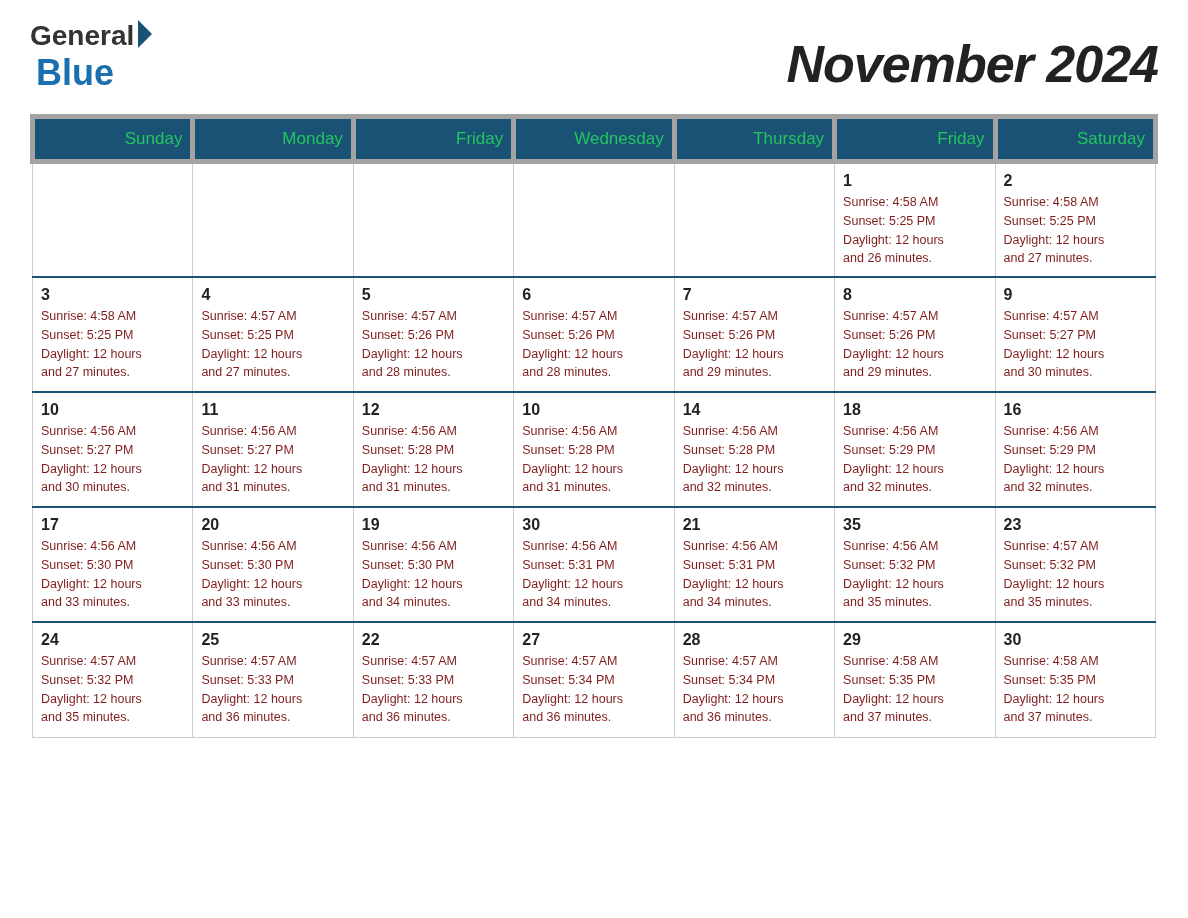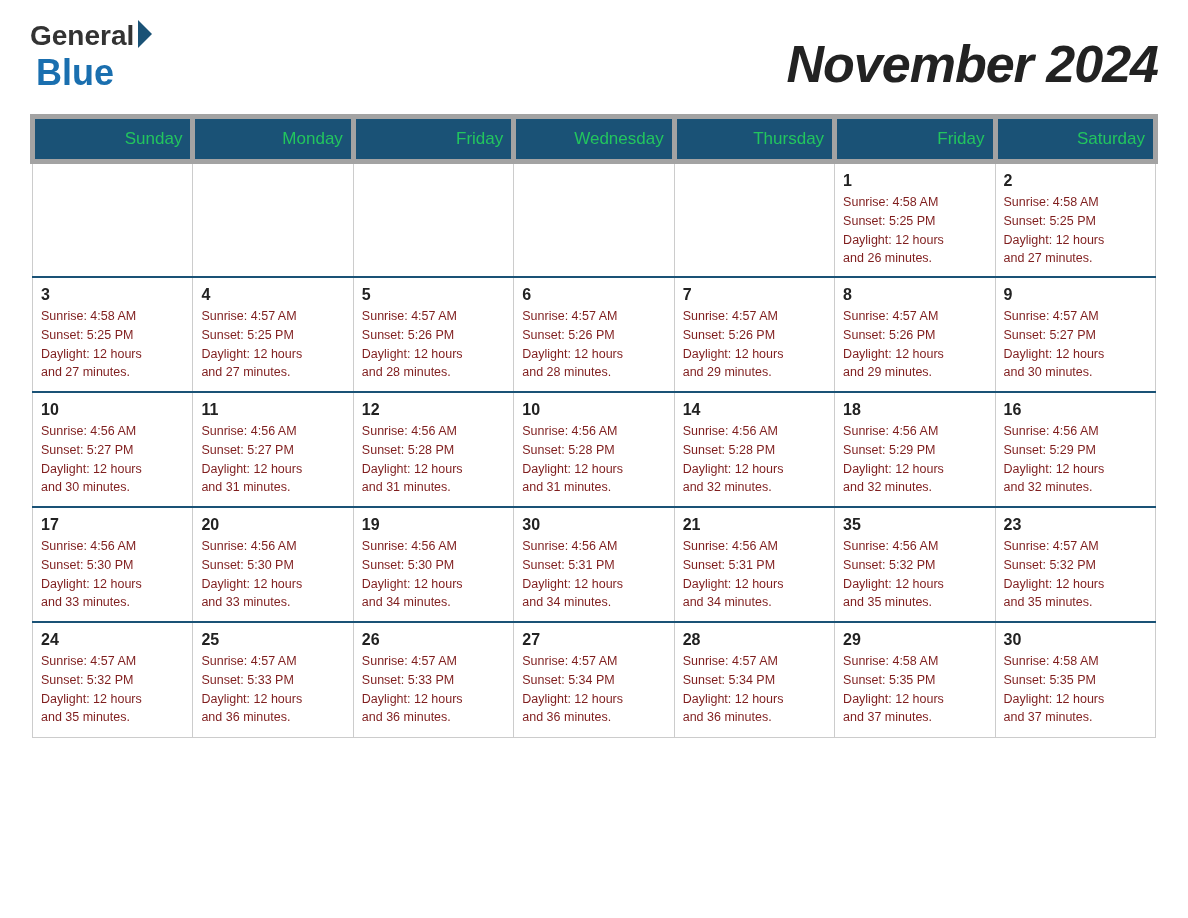--- a/index.html
+++ b/index.html
@@ -318,21 +318,21 @@
 and 35 minutes.</div>
         </td>
         <td>
           <span class="day-number">25</span>
           <div class="day-info" style="white-space: pre-line;">Sunrise: 4:57 AM
 Sunset: 5:33 PM
 Daylight: 12 hours
 and 36 minutes.</div>
         </td>
         <td>
-          <span class="day-number">26</span>
+          <span class="day-number">22</span>
           <div class="day-info" style="white-space: pre-line;">Sunrise: 4:57 AM
 Sunset: 5:33 PM
 Daylight: 12 hours
 and 36 minutes.</div>
         </td>
         <td>
           <span class="day-number">27</span>
           <div class="day-info" style="white-space: pre-line;">Sunrise: 4:57 AM
 Sunset: 5:34 PM
 Daylight: 12 hours

